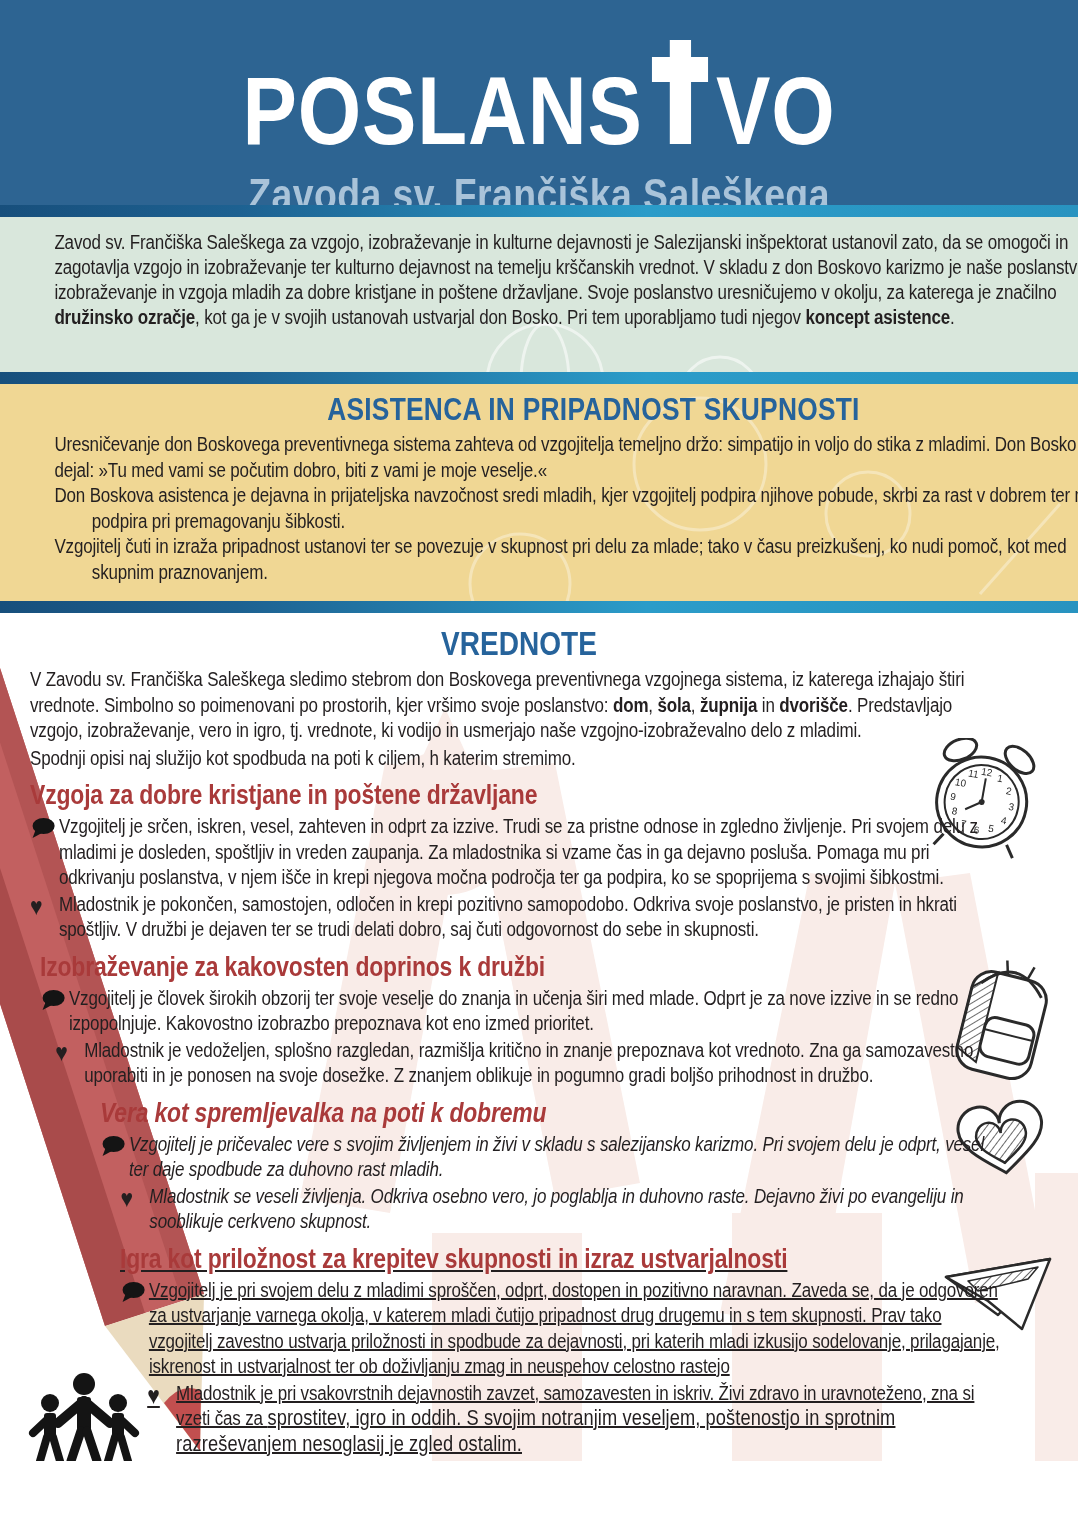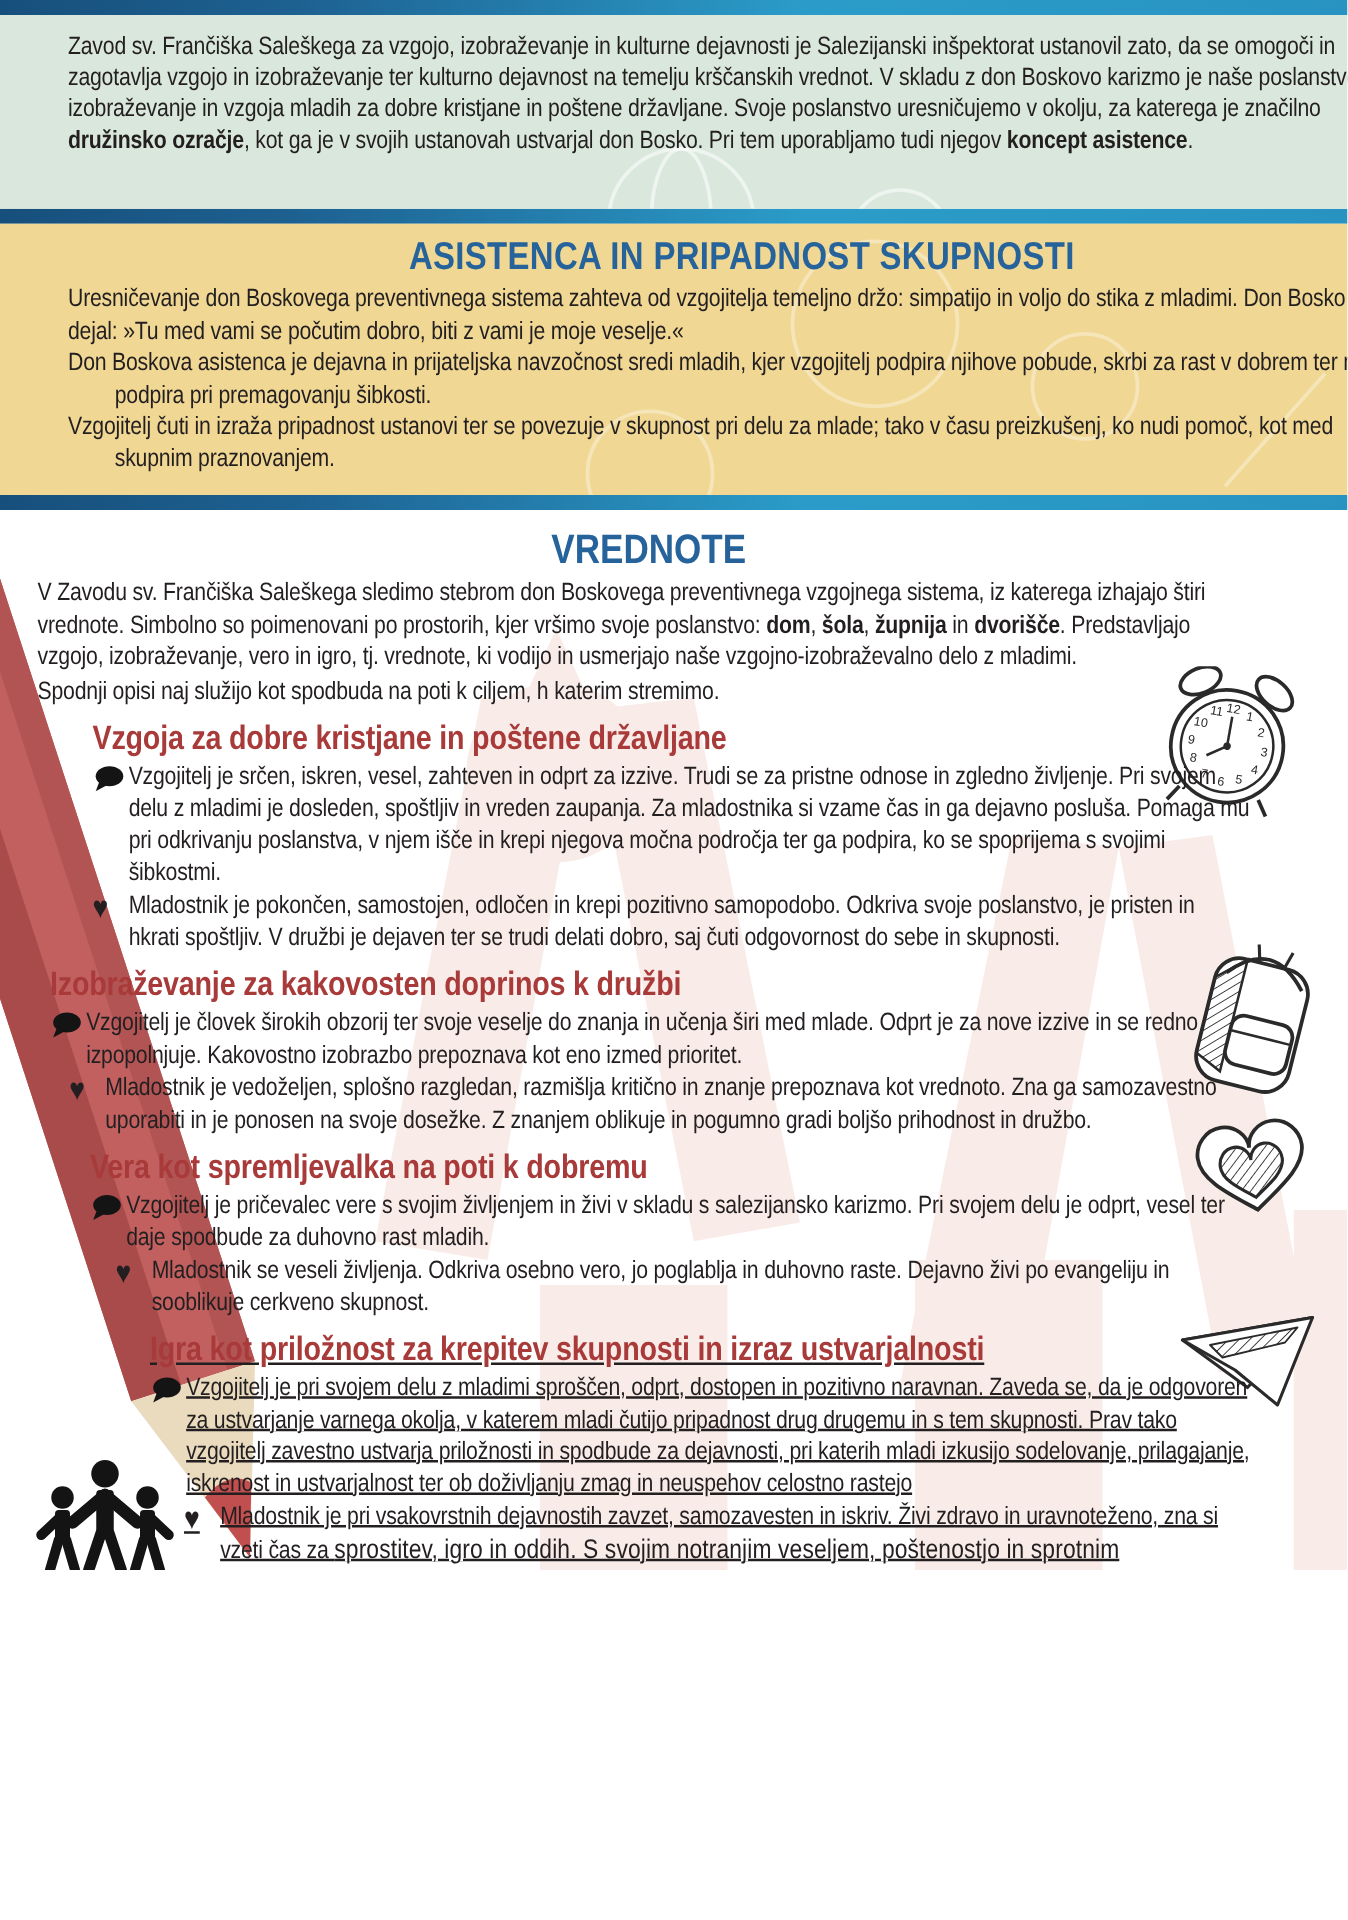--- a/index.html
+++ b/index.html
@@ -33,41 +33,47 @@
   .yellow svg.wm{position:absolute;left:0;top:0;z-index:0;}
 
   
   .values{height:848px;position:relative;overflow:hidden;background:#fff;}
   .values .decor{position:absolute;inset:0;z-index:0;pointer-events:none;}
   .values .content{position:relative;z-index:1;padding:8px 70px 0 30px;}
   .values h2{margin:4px 0 4px 0;text-align:center;font-size:33px;color:#26639b;}
   .values p{margin:0;font-size:20px;line-height:25.5px;letter-spacing:-0.2px;}
   .values .outro{margin-top:2px;}
   .sec h3{margin:9px 0 3px 0;font-size:27px;color:#a93a3a;letter-spacing:-0.2px;}
-  .sec{margin-right:8px;margin-left:44px;}
+  .sec{margin-right:8px;}
   .s2{margin-left:10px;}
-  .s3{margin-left:42px;}
+  .s3{margin-left:70px;font-style:italic;}
   .s4{margin-left:90px;text-decoration:underline;}
   .bullet{display:flex;align-items:flex-start;margin-top:1px;}
   .bullet .ic{flex:0 0 34px;padding-top:3px;}
   .bullet p{flex:1;}
   .heart-glyph{font-size:25px;line-height:22px;display:inline-block;}
   .b2.ind2{margin-left:18px;} .b2.ind3{margin-left:24px;} .b2.ind4{margin-left:32px;}
   .alt{font-size:21.5px;letter-spacing:0.1px;}
 
   
   .footbar{height:75px;background:linear-gradient(100deg,#25掃6b95 0%,#226691 0%,#1d5e8b 55%,#19557e 100%);}
 
   .doodle{position:absolute;}
 </style>
 </head>
 <body>
 
 <div class="page">
 
+  <header class="header">
+    <div class="condense">
+      <h1><span>POSLANS</span><span class="cross"></span><span>VO</span></h1>
+      <div class="subtitle">Zavoda sv. Frančiška Saleškega</div>
+    </div>
+  </header>
 
   <div class="hbar"></div>
 
   <section class="mint">
     <svg class="wm" width="1078" height="155">
       <g stroke="rgba(255,255,255,0.55)" stroke-width="3" fill="none">
         <circle cx="545" cy="165" r="58"></circle>
         <ellipse cx="545" cy="165" rx="24" ry="58"></ellipse>
         <line x1="487" y1="165" x2="603" y2="165"></line>
         <circle cx="720" cy="180" r="40"></circle>

